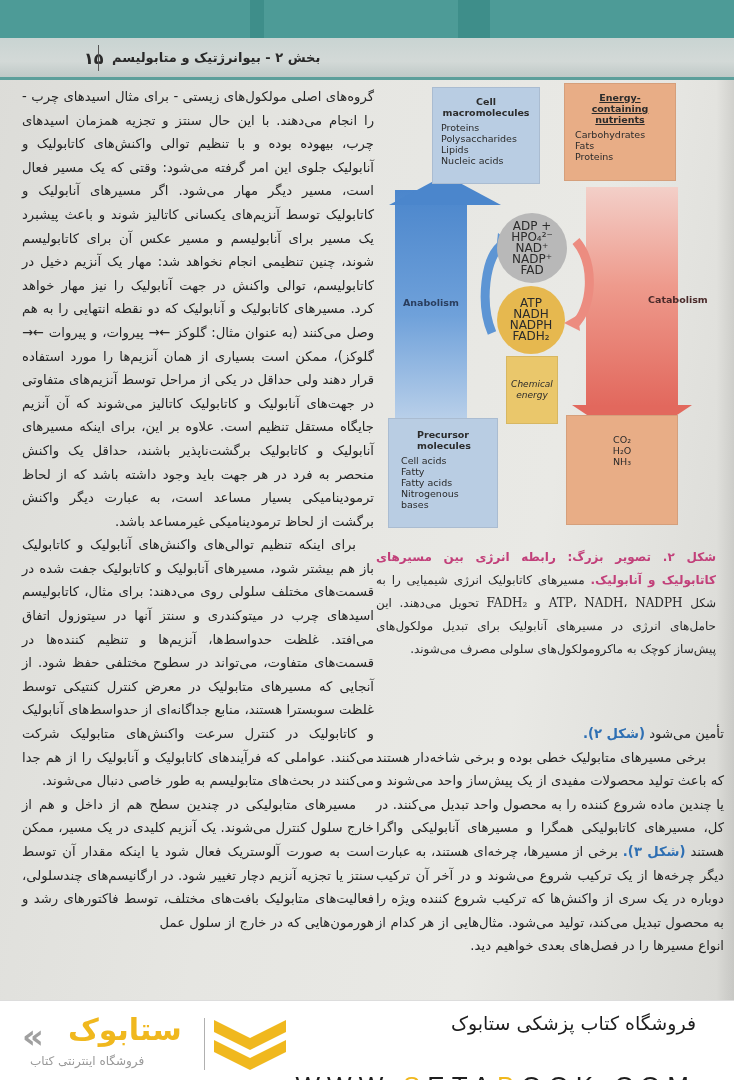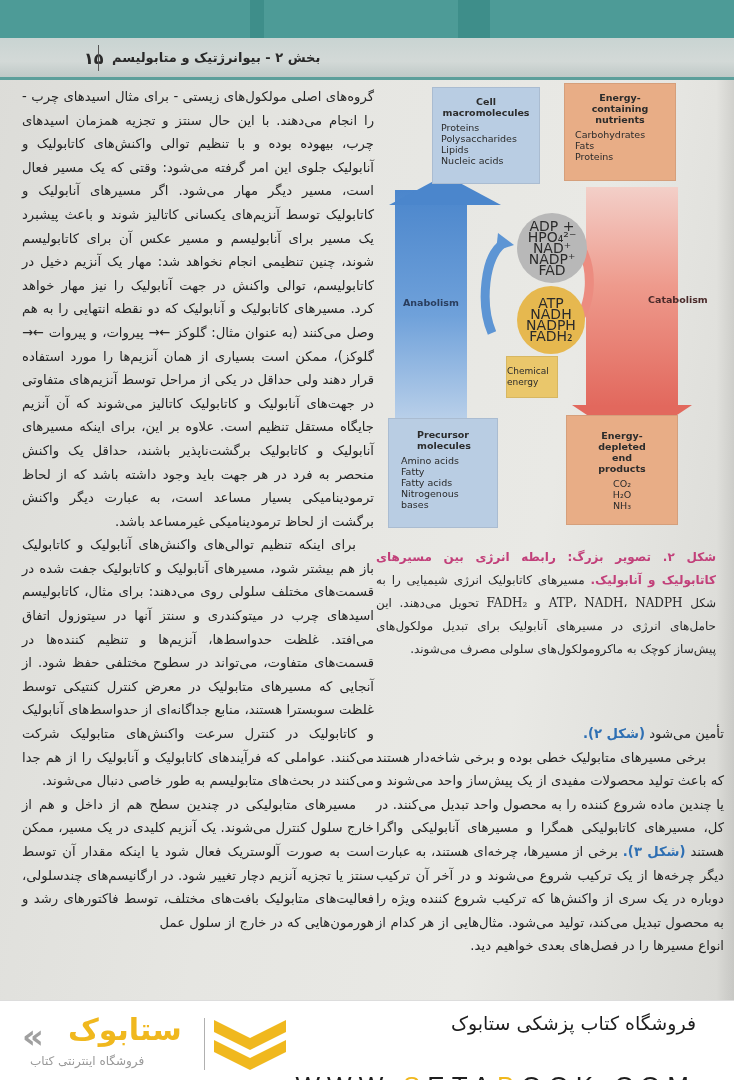--- a/index.html
+++ b/index.html
@@ -58,22 +58,22 @@
   .arrow-down-shaft {
     position: absolute; left: 586px; top: 187px; width: 92px; height: 220px;
     background: linear-gradient(180deg, #f3cfc8 0%, #ee9a8c 45%, #e2685d 100%);
   }
   .label-in-arrow {
     position: absolute; font-size: 9.5px; font-weight: bold; color: #2a3e5e;
     font-family: "DejaVu Sans", sans-serif;
   }
   .circle {
     position: absolute; border-radius: 50%; text-align: center;
-    font-family: "DejaVu Sans", sans-serif; font-size: 14px; line-height: 11px; color: #2b2b2b;
-    display: flex; flex-direction: column; justify-content: center; align-items: center; margin-left: 20px;
+    font-family: "DejaVu Sans", sans-serif; font-size: 12px; line-height: 11px; color: #2b2b2b;
+    display: flex; flex-direction: column; justify-content: center; align-items: center;
   }
   .circle-gray { background: #b8b8b8; }
   .circle-gold { background: #e6b84f; }
 
   
   .caption {
     position: absolute; left: 376px; top: 546px; width: 340px;
     direction: rtl; text-align: justify;
     font-size: 12px; line-height: 23px; color: #2a2a2a;
     font-family: "DejaVu Serif", serif;
@@ -163,21 +163,21 @@
       <div class="box-title">Cell macromolecules</div>
       <div class="box-list">
         <div>Proteins</div>
         <div>Polysaccharides</div>
         <div>Lipids</div>
         <div>Nucleic acids</div>
       </div>
     </div>
 
     <div class="box box-orange" style="left:564px;top:83px;width:112px;height:98px;padding:8px 10px;">
-      <div class="box-title" style="padding:0 14px;">Energy-containing nutrients</div>
+      <div class="box-title" style="padding:0 14px;text-decoration:underline;">Energy-containing nutrients</div>
       <div class="box-list">
         <div>Carbohydrates</div>
         <div>Fats</div>
         <div>Proteins</div>
       </div>
     </div>
 
     <div class="circle circle-gray" style="left:497px;top:213px;width:70px;height:70px;">
       <div>ADP + HPO₄²⁻</div>
       <div>NAD⁺</div>
@@ -185,34 +185,33 @@
       <div>FAD</div>
     </div>
 
     <div class="circle circle-gold" style="left:497px;top:286px;width:68px;height:68px;">
       <div>ATP</div>
       <div>NADH</div>
       <div>NADPH</div>
       <div>FADH₂</div>
     </div>
 
-    <div class="box box-yellow" style="left:506px;top:356px;width:52px;height:42px;display:flex;align-items:center;justify-content:center;text-align:left;font-size:9px;line-height:11px;">Chemical energy</div>
+    <div class="box box-yellow" style="left:506px;top:356px;width:52px;height:68px;display:flex;align-items:center;justify-content:center;text-align:center;font-size:9px;line-height:11px;font-style:italic;">Chemical energy</div>
 
     <div class="box box-blue" style="left:388px;top:418px;width:110px;height:110px;padding:10px 12px;">
       <div class="box-title" style="padding:0 16px;">Precursor molecules</div>
       <div class="box-list">
-        <div>Amino acids</div>
+        <div>Cell acids</div>
         <div>Fatty</div>
         <div>Fatty acids</div>
         <div>Nitrogenous bases</div>
       </div>
     </div>
 
     <div class="box box-orange" style="left:566px;top:415px;width:112px;height:110px;padding:14px 10px;text-align:center;">
-      <div class="box-title" style="padding:0 10px;">Energy-depleted end products</div>
       <div class="box-list" style="text-align:center;">
         <div>CO₂</div>
         <div>H₂O</div>
         <div>NH₃</div>
       </div>
     </div>
   </div>
 
   <div class="caption">
     <span class="cap-title">شکل ۲. تصویر بزرگ: رابطه انرژی بین مسیرهای کاتابولیک و آنابولیک.</span>

